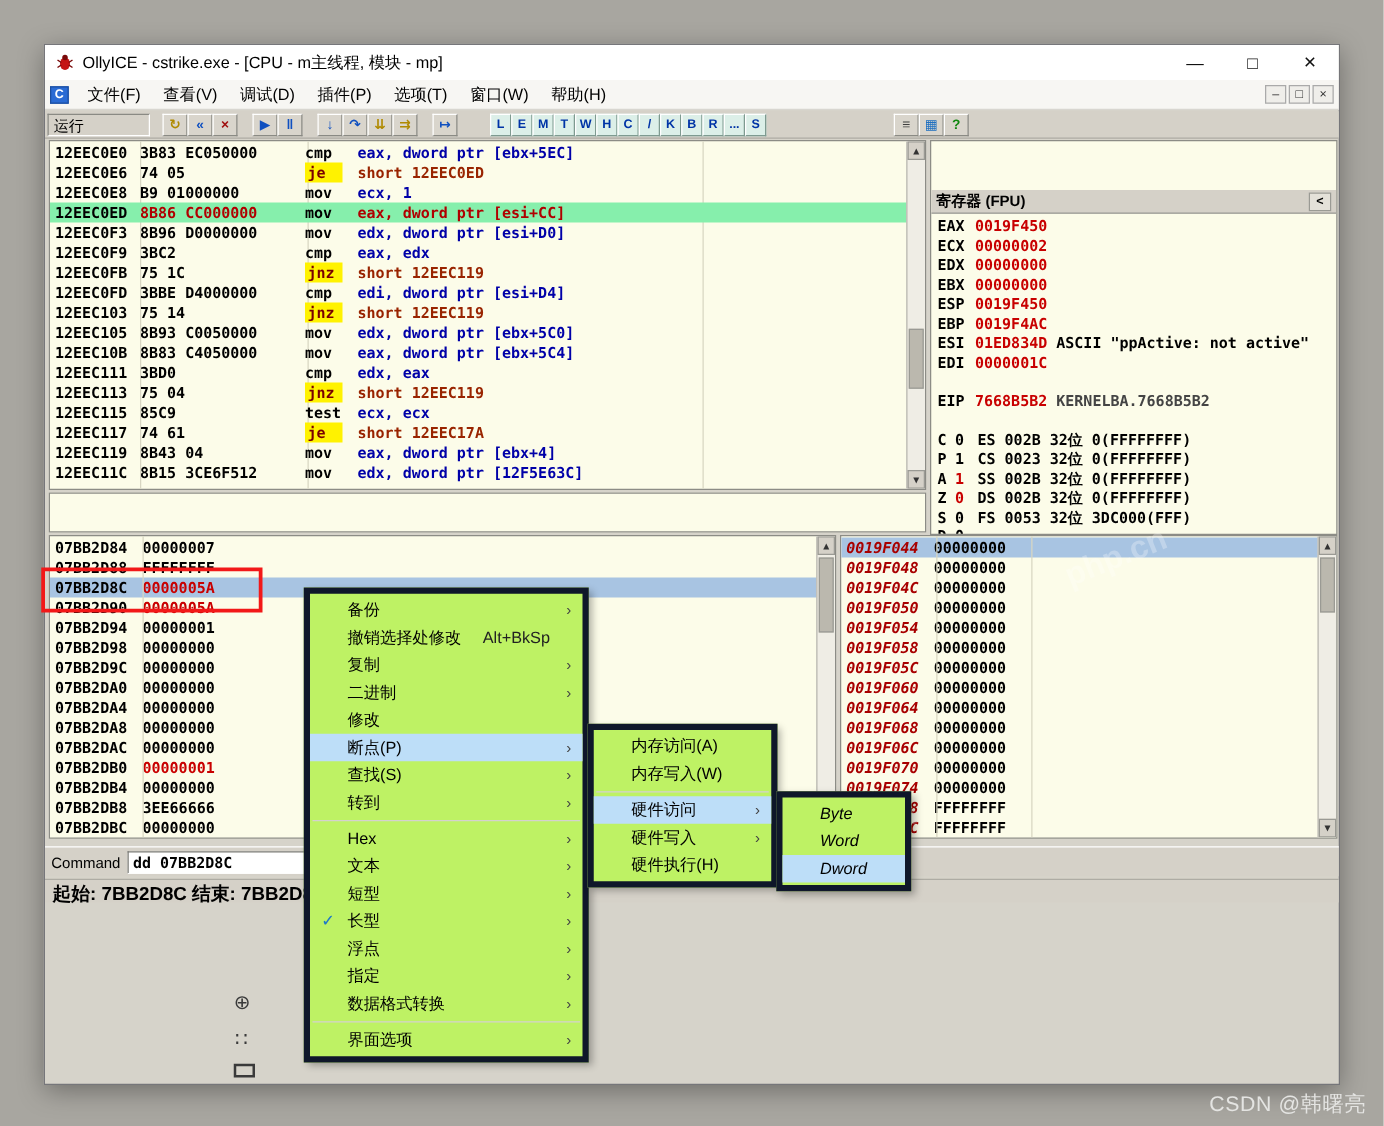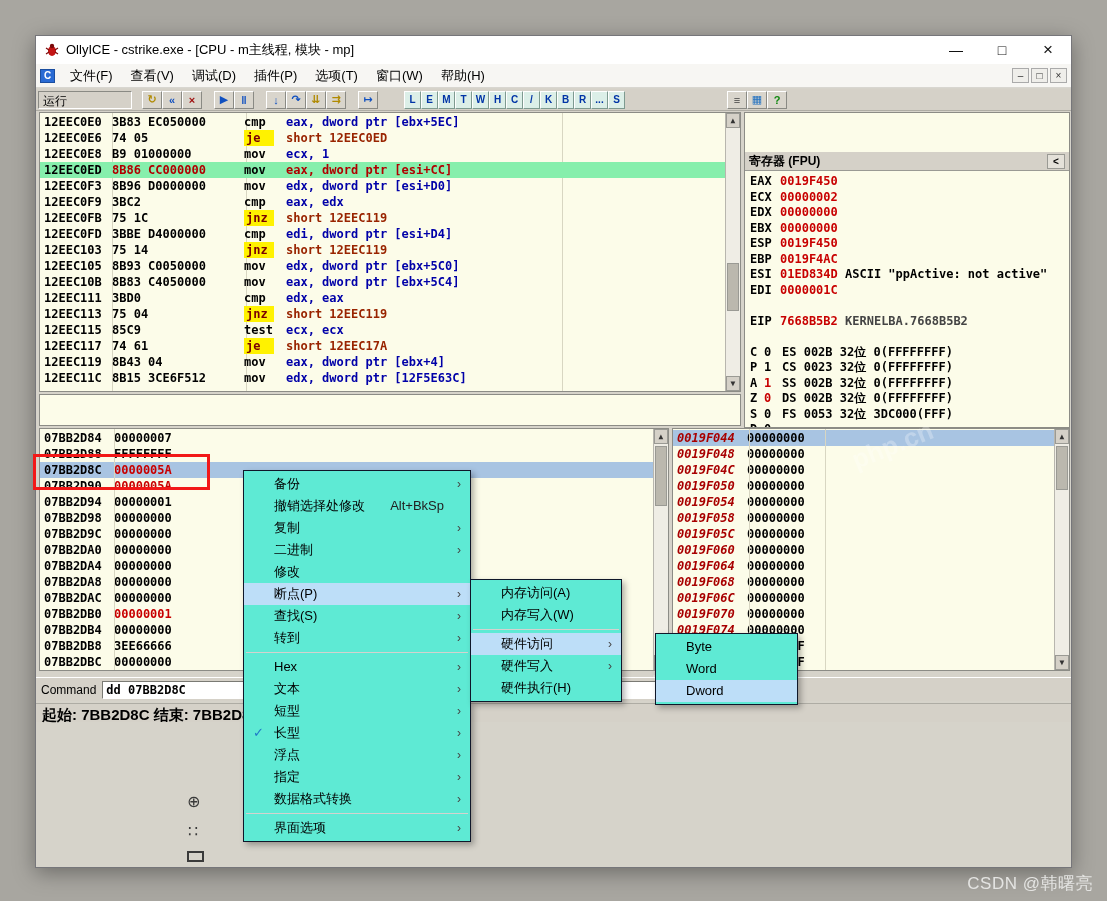--- a/index.html
+++ b/index.html
@@ -22,21 +22,21 @@
   .cicon { width:15px; height:14px; background:#2A6BD4; color:#fff; font-size:10px; font-weight:bold;
            display:inline-flex; align-items:center; justify-content:center; margin:0 6px 0 4px; border:1px solid #1B4EA0; }
   .mitm { padding:2px 9px; }
   .mdibtns { margin-left:auto; display:flex; gap:2px; padding-right:4px; }
   .mdib { width:17px; height:15px; border:1px solid #AAA; background:#EFEEEA; font-size:10px;
           display:flex; align-items:center; justify-content:center; color:#333; }
 
   
   .toolbar { position:absolute; left:0; top:53px; right:0; height:22px; background:#D5D1C8;
              display:flex; align-items:center; border-bottom:1px solid #AEaca4; padding-left:2px; }
-  .runbox { width:94px; height:18px; font-size:12px; padding:1px 4px; background:#D5D1C8;
+  .runbox { width:82px; height:18px; font-size:12px; padding:1px 4px; background:#D5D1C8;
             border:1px solid; border-color:#8A8A84 #FFF #FFF #8A8A84; margin-right:10px; }
   .tgroup { display:flex; margin-right:12px; }
   .tbut { width:20px; height:18px; background:#D9D5CC; border:1px solid; border-color:#FFF #8A8A84 #8A8A84 #FFF;
           display:flex; align-items:center; justify-content:center; font-size:11px; font-weight:bold; }
   .lbut { width:17px; height:18px; background:#DCEFE8; border:1px solid; border-color:#FFF #7E9A90 #7E9A90 #FFF;
           display:flex; align-items:center; justify-content:center; font-size:10px; font-weight:bold; color:#0034A6; }
 
   
   .pane { position:absolute; background:#FCFCE9; border:1px solid #8C8C86;
           font-family:"DejaVu Sans Mono",monospace; font-size:12px; font-weight:bold; color:#000; overflow:hidden; }
@@ -90,25 +90,25 @@
 
   
   .cmdbar { position:absolute; left:0; top:641px; width:1035px; height:24px; background:#D5D1C8;
             display:flex; align-items:center; font-size:12px; padding-left:5px; border-top:1px solid #FFF; }
   .cmdbar input { margin-left:6px; width:600px; height:18px; border:1px solid; border-color:#7A7A74 #FFF #FFF #7A7A74;
                   background:#FFFFFF; font-family:"DejaVu Sans Mono",monospace; font-size:12px; font-weight:bold; padding-left:3px; }
   .statusbar { position:absolute; left:0; top:667px; width:1035px; height:19px; background:#D5D1C8;
                font-size:15px; font-weight:bold; padding:2px 0 0 6px; border-top:1px solid #AEaca4; }
 
   
-  .menu { position:absolute; background:#5eead4; border:1px solid #0f172a; box-shadow:3px 3px 6px rgba(0,0,0,.3);
+  .menu { position:absolute; background:#bef264; border:5px solid #0f172a; box-shadow:3px 3px 6px rgba(0,0,0,.3);
           padding:2px 0; font-size:13px; z-index:50; }
   #mainmenu { left:243px; top:470px; width:228px; }
   #bpmenu   { left:470px; top:579px; width:152px; z-index:60; }
-  #hwmenu   { left:655px; top:633px; width:143px; z-index:70; }
+  #hwmenu   { left:621px; top:633px; width:108px; z-index:70;font-style:italic; }
   .menuitem { height:22px; line-height:22px; position:relative; padding-left:30px; padding-right:22px; white-space:nowrap; }
   .menuitem.hl { background:#BDDEF8; }
   .mcheck { position:absolute; left:9px; color:#1E78C8; font-weight:bold; }
   .mshort { position:absolute; right:26px; color:#222; }
   .marr { position:absolute; right:9px; top:0; color:#444; font-size:12px; }
   .msep { height:1px; background:#D4D2CE; margin:3px 2px; }
 
   
   .redbox { position:absolute; left:33px; top:454px; width:177px; height:36px; border:3px solid #F21818; z-index:45; }
   .floaticon { position:absolute; color:#3A3A3A; font-size:16px; z-index:20; }

